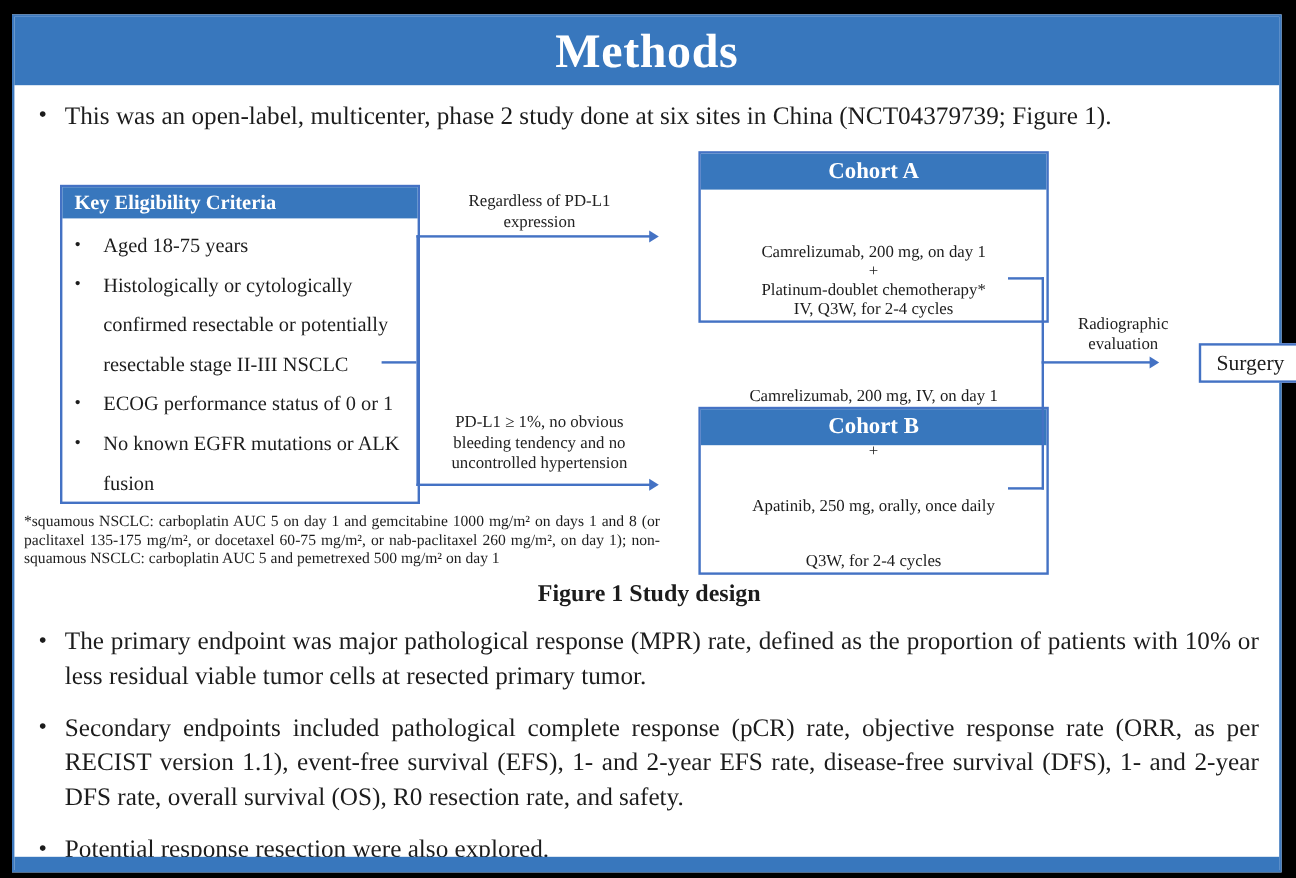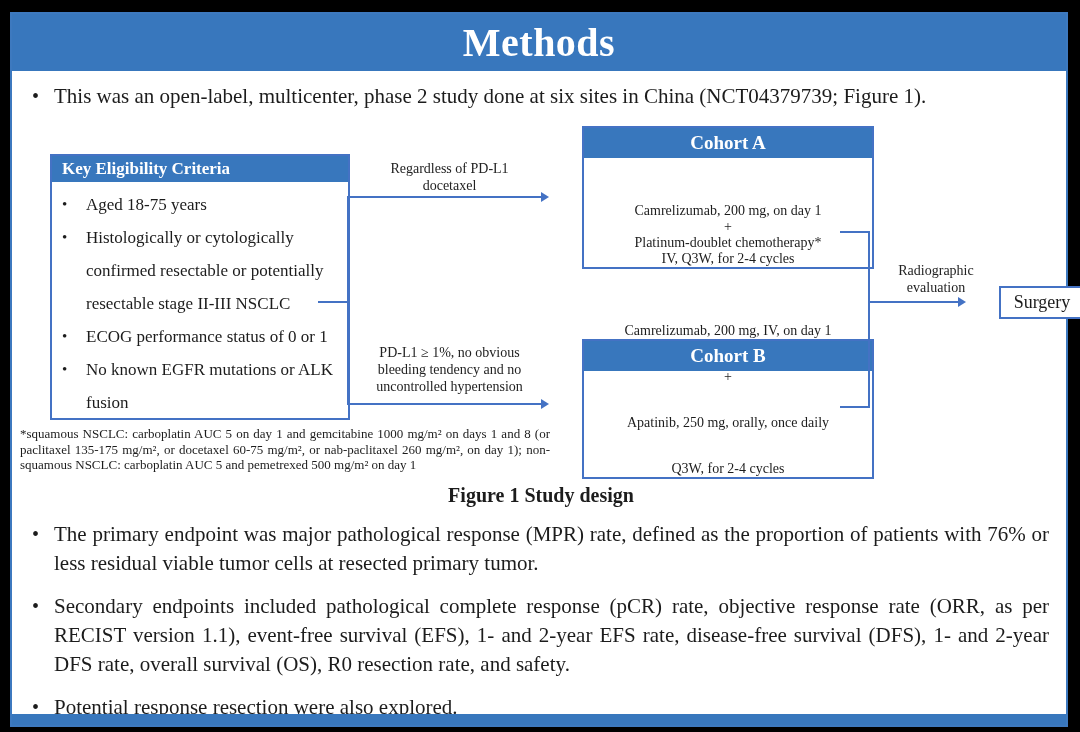--- a/index.html
+++ b/index.html
@@ -125,21 +125,21 @@
             <span class="btxt">No known EGFR mutations or ALK fusion</span>
           </li>
       </ul>
     </div>
 
     <div class="cline" style="left:306px; top:287px; width:29px; height:2px;"></div>
     <div class="cline" style="left:335px; top:182px; width:2px; height:209px;"></div>
 
     <div class="cline" style="left:335px; top:182px; width:195px; height:2px;"></div>
     <div class="ahead" style="left:529px; top:178px;"></div>
-    <div class="flabel" style="left:350px; top:146px; width:175px;">Regardless of PD-L1 docetaxel</div>
+    <div class="flabel" style="left:350px; top:146px; width:175px;">Regardless of PD-L1 expression</div>
 
     <div class="cline" style="left:335px; top:389px; width:195px; height:2px;"></div>
     <div class="ahead" style="left:529px; top:385px;"></div>
     <div class="flabel" style="left:345px; top:330px; width:185px;">PD-L1 ≥ 1%, no obvious bleeding tendency and no uncontrolled hypertension</div>
 
     <div class="fbox cohort cohort-a">
       <div class="fhead">Cohort A</div>
       <div class="cbody">
         <div>Camrelizumab, 200 mg, on day 1</div>
         <div>+</div>
@@ -170,21 +170,21 @@
     </div>
 
     <div class="footnote">*squamous NSCLC: carboplatin AUC 5 on day 1 and gemcitabine 1000 mg/m² on days 1 and 8 (or paclitaxel 135-175 mg/m², or docetaxel 60-75 mg/m², or nab-paclitaxel 260 mg/m², on day 1); non-squamous NSCLC: carboplatin AUC 5 and pemetrexed 500 mg/m² on day 1</div>
 
     <div class="caption">Figure 1 Study design</div>
   </div>
 
   <div class="bullets-lower">
     <div class="bullet-row">
       <span class="marker">•</span>
-      <span class="btxt">The primary endpoint was major pathological response (MPR) rate, defined as the proportion of patients with 76% or less residual viable tumor cells at resected primary tumor.</span>
+      <span class="btxt">The primary endpoint was major pathological response (MPR) rate, defined as the proportion of patients with 10% or less residual viable tumor cells at resected primary tumor.</span>
     </div>
     <div class="bullet-row">
       <span class="marker">•</span>
       <span class="btxt">Secondary endpoints included pathological complete response (pCR) rate, objective response rate (ORR, as per RECIST version 1.1), event-free survival (EFS), 1- and 2-year EFS rate, disease-free survival (DFS), 1- and 2-year DFS rate, overall survival (OS), R0 resection rate, and safety.</span>
     </div>
     <div class="bullet-row">
       <span class="marker">•</span>
       <span class="btxt">Potential response resection were also explored.</span>
     </div>
   </div>

